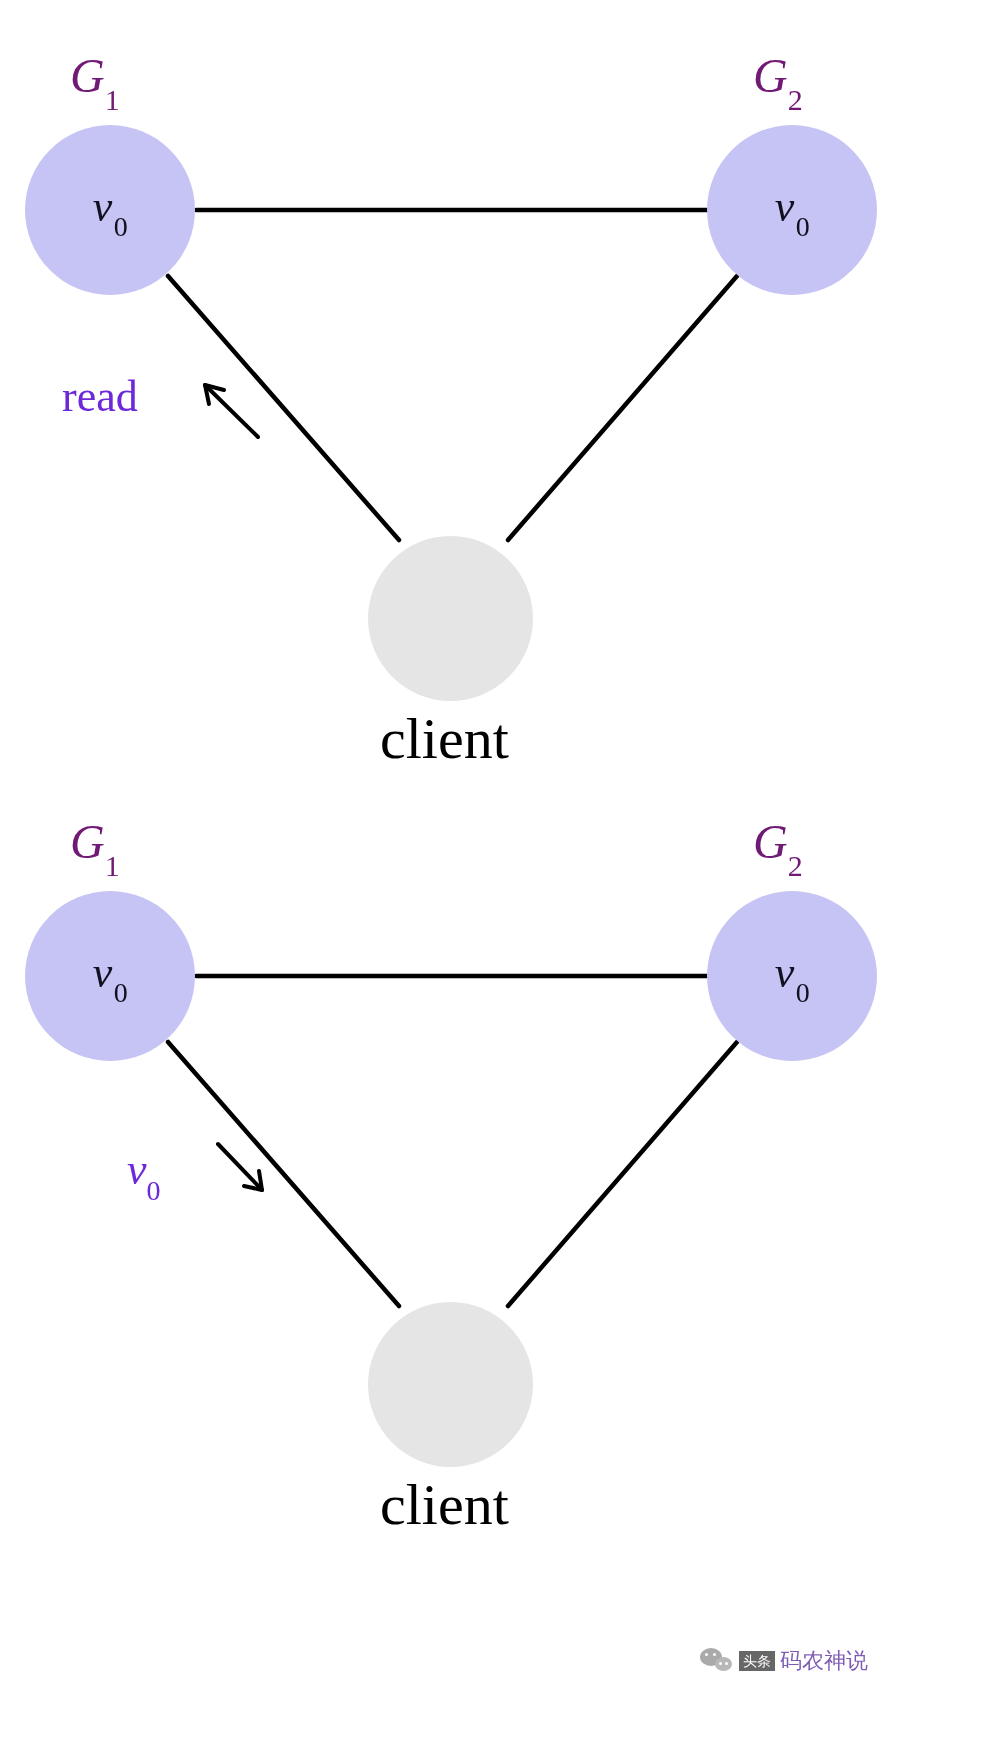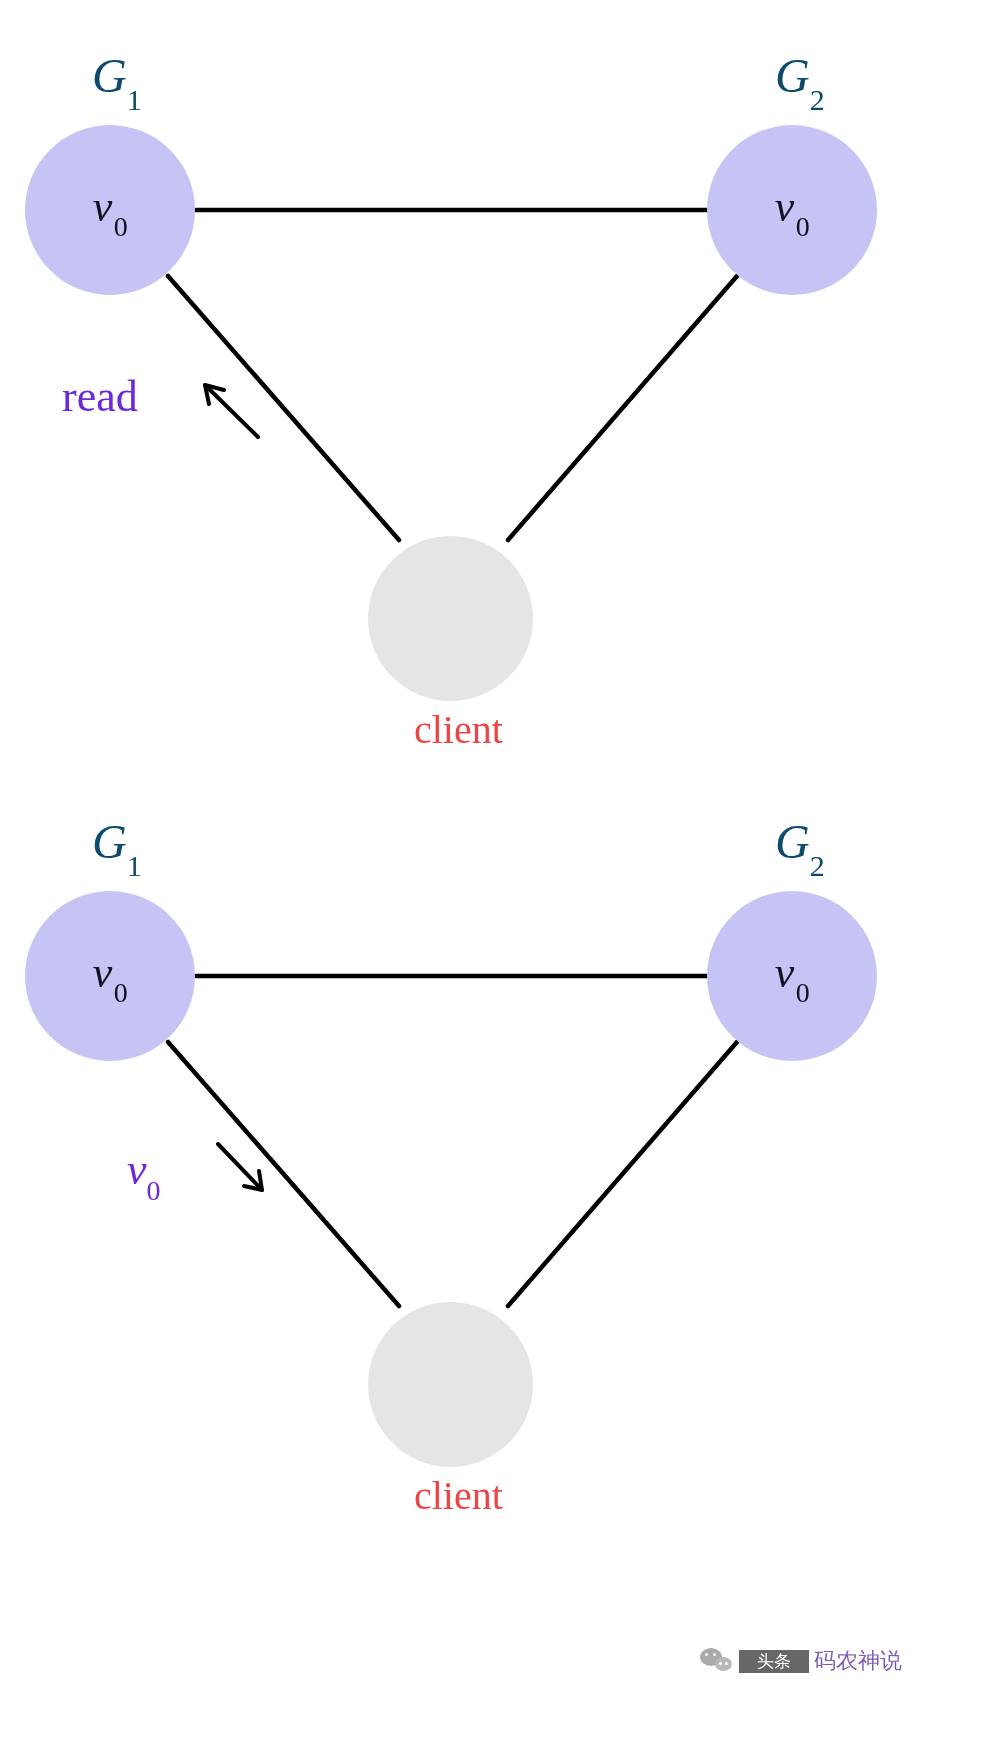--- a/index.html
+++ b/index.html
@@ -67,40 +67,38 @@
     vertical-align: sub;
     position: relative;
     top: 6px;
     left: 1px;
   }
 
   .cap-label {
     position: absolute;
     font-size: 48px;
     font-style: italic;
-    color: #0c4a6e;
+    color: #701a75;
     line-height: 1;
     white-space: nowrap;
-    margin-left: 22px;
   }
   .cap-label .sub {
     font-size: 30px;
     font-style: normal;
     vertical-align: sub;
     position: relative;
     top: 7px;
   }
 
   .plain-label {
     position: absolute;
-    font-size: 40px;
-    color: #ef4444;
+    font-size: 58px;
+    color: #000000;
     line-height: 1;
     white-space: nowrap;
-    margin-left: 34px;
   }
 
   .edge-label {
     position: absolute;
     font-size: 44px;
     color: #6d28d9;
     line-height: 1;
     white-space: nowrap;
   }
   .edge-label.italic {
@@ -140,23 +138,23 @@
     position: absolute;
     width: 3px; height: 3px; border-radius: 50%; background: #ffffff;
   }
   .wm-bubble .d1 { left: 5px; top: 5px; }
   .wm-bubble .d2 { left: 13px; top: 5px; }
   .wm-bubble .d3 { left: 19px; top: 14px; }
   .wm-bubble .d4 { left: 25px; top: 14px; }
   .wm-badge {
     background: #2e2e2e;
     color: #ffffff;
-    font-size: 17px;
+    font-size: 14px;
     font-family: "DejaVu Sans", sans-serif;
-    padding: 3px 18px;
+    padding: 3px 4px;
     line-height: 1;
     letter-spacing: 0px;
   }
   .wm-text {
     color: #4c1d95;
     font-size: 22px;
     font-family: "DejaVu Sans", sans-serif;
     letter-spacing: 0px;
     line-height: 1;
   }

